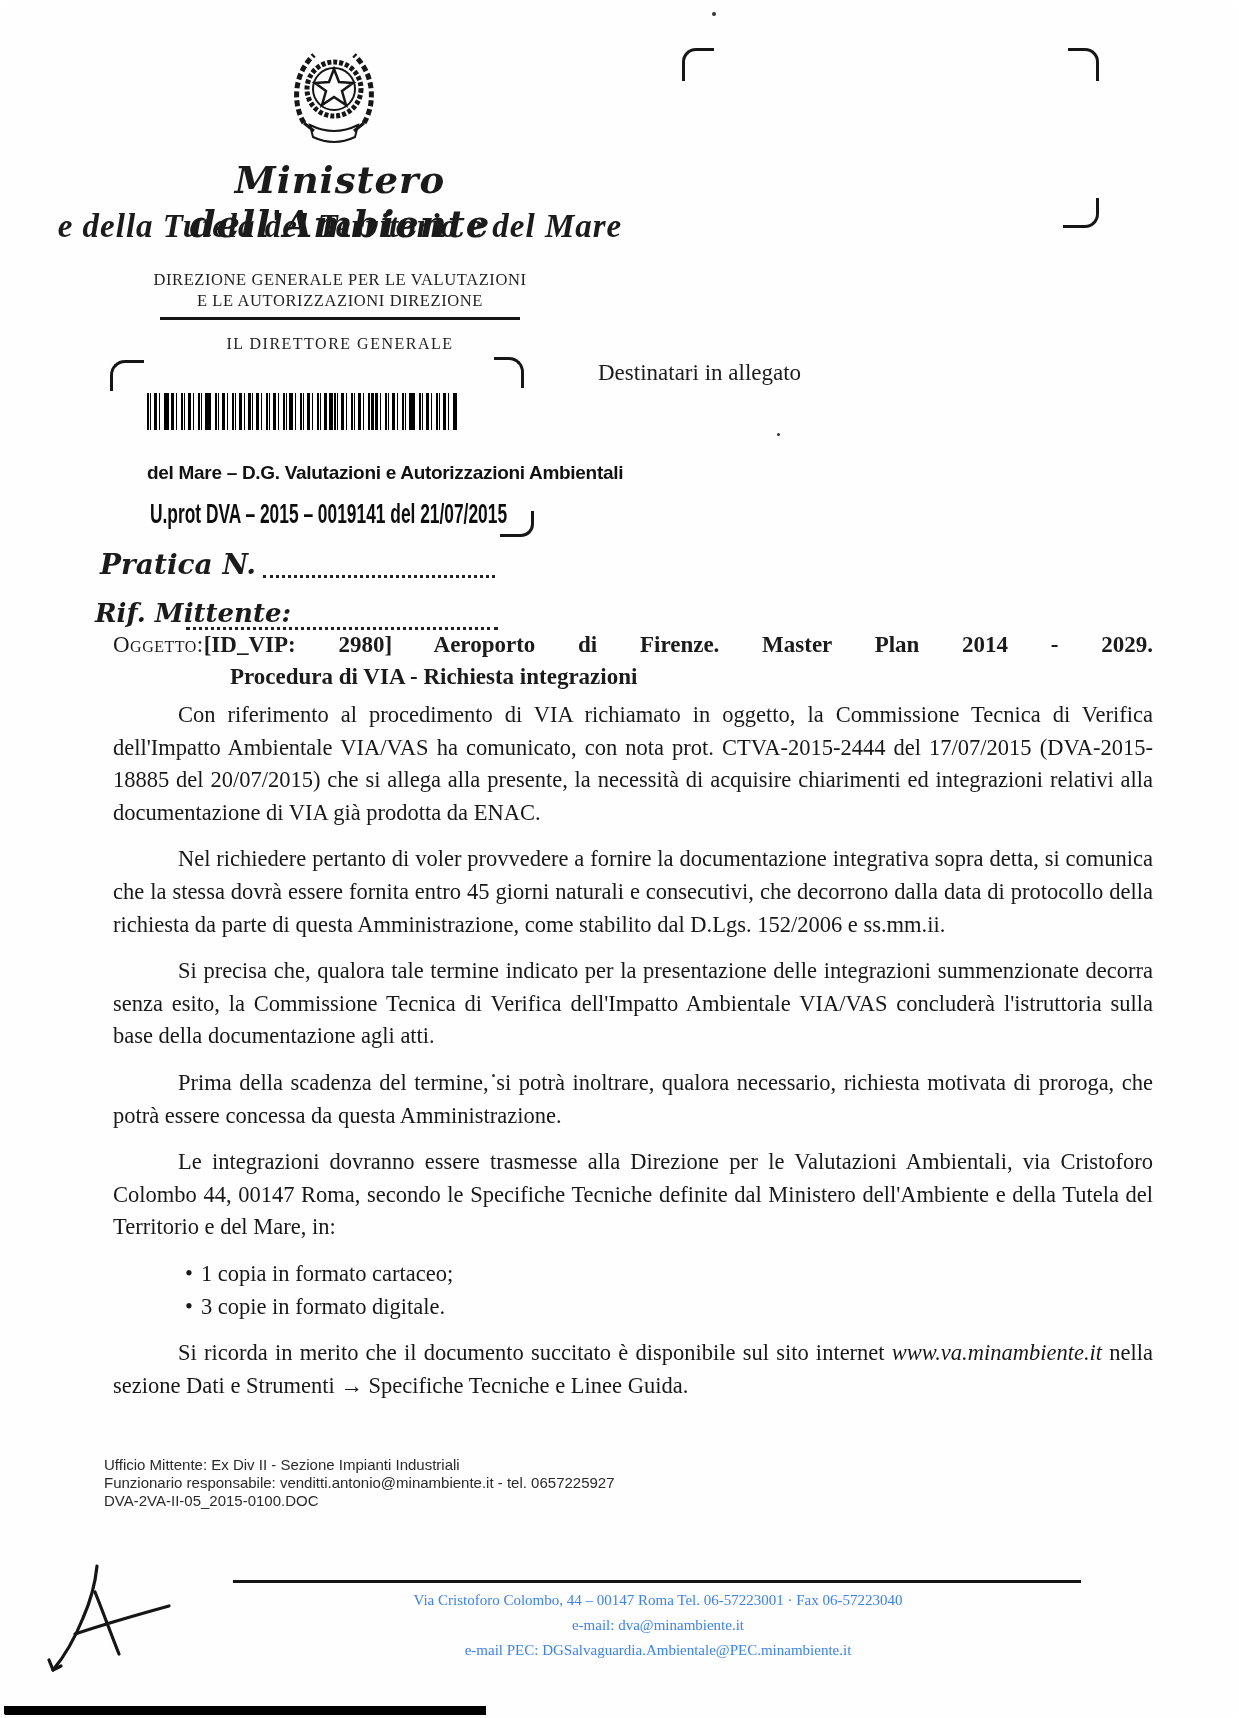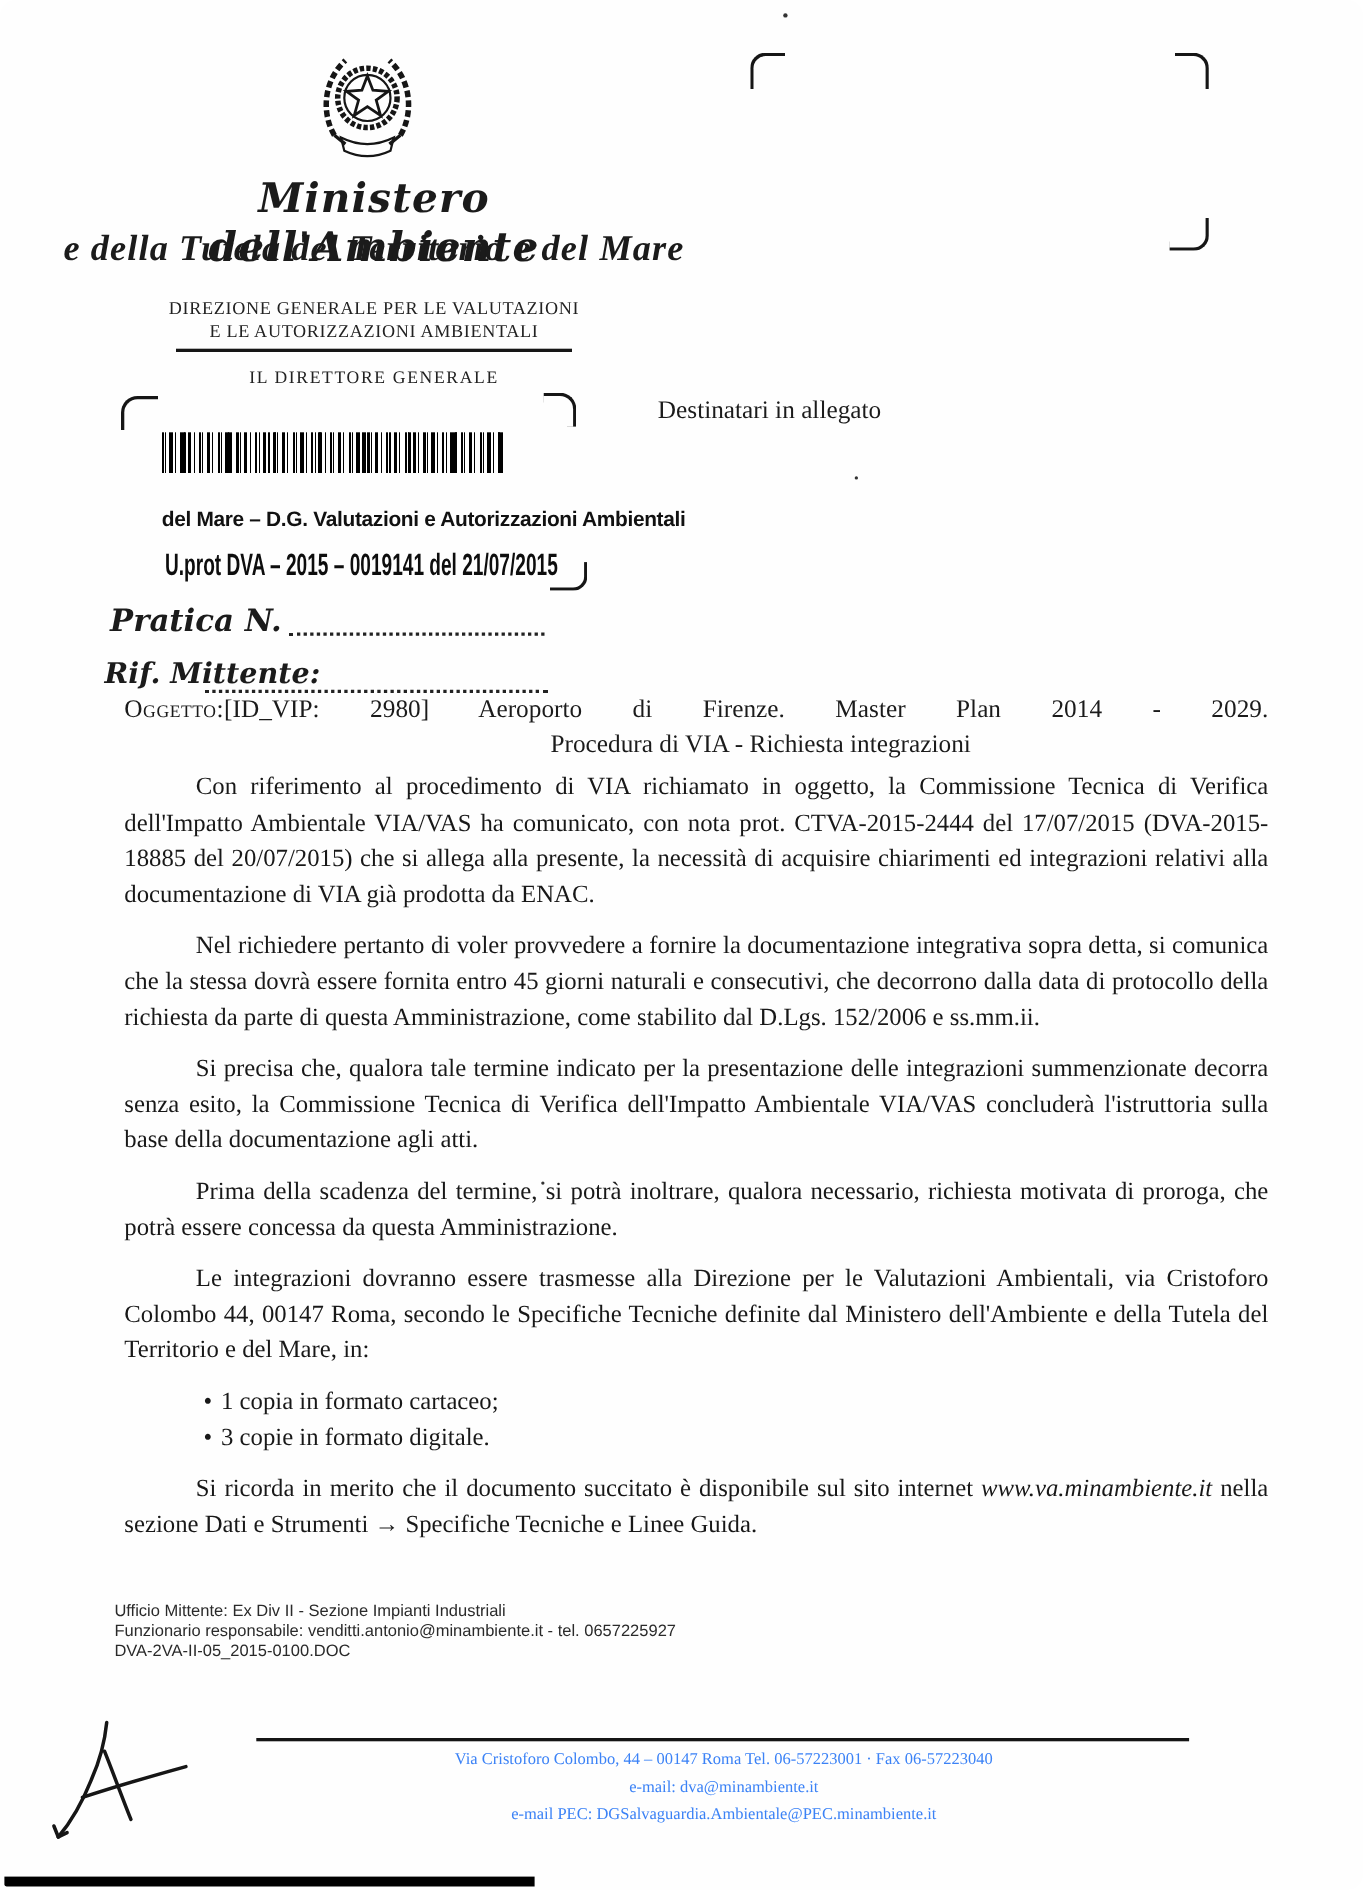--- a/index.html
+++ b/index.html
@@ -58,22 +58,22 @@
   .rif     { left:95px;  top:598px; font-family:"DejaVu Serif", serif; font-style:italic;
              font-weight:bold; font-size:26px; }
   .dotline { border-bottom:3px dotted #222; }
   .dot1 { left:263px; top:556px; width:232px; height:22px; }
   .dot2 { left:186px; top:608px; width:312px; height:22px; }
 
   
   .oggetto { left:113px; top:632px; width:1040px; font-size:23px; }
   .og-line1 { text-align:justify; text-align-last:justify; }
   .og-label { font-variant:small-caps; letter-spacing:.5px; }
-  .og-text  { font-weight:normal; }
-  .og-line2 { margin-left:117px; margin-top:6px; font-weight:normal;text-align:center; }
+  .og-text  { font-weight:bold; }
+  .og-line2 { margin-left:117px; margin-top:6px; font-weight:bold; }
 
   
   .bodycol { left:113px; top:699px; width:1040px; font-size:22.5px; line-height:32.6px;
              color:#181818; }
   .bodycol p { text-align:justify; text-indent:65px; margin:0 0 14px 0; }
   .bullets { margin:0 0 14px 72px; }
   .bullet-row { margin:0; }
   .bullet-dot { margin-right:8px; }
   .it { font-style:italic; }
 
@@ -103,21 +103,21 @@
       <circle cx="44" cy="44" r="27" stroke-width="5" stroke-dasharray="4 2"></circle>
       <circle cx="44" cy="44" r="21" stroke-width="2"></circle>
       <path d="M44,24 L49,37 L63,38 L52,46 L56,60 L44,52 L32,60 L36,46 L25,38 L39,37 Z" stroke-width="2.5" fill="#fff"></path>
       <path d="M20,80 Q44,92 68,80 L65,92 Q44,102 23,92 Z" stroke-width="2" fill="#fff"></path>
       <path d="M14,78 L24,86 M74,78 L64,86" stroke-width="3"></path>
     </g>
   </svg>
   <div class="abs script1">Ministero dell'Ambiente</div>
   <div class="abs script2">e della Tutela del Territorio e del Mare</div>
   <div class="abs dg-line dg1">DIREZIONE GENERALE PER LE VALUTAZIONI</div>
-  <div class="abs dg-line dg2">E LE AUTORIZZAZIONI AMBIENTALI</div>
+  <div class="abs dg-line dg2">E LE AUTORIZZAZIONI DIREZIONE</div>
   <div class="abs divider"></div>
   <div class="abs dirgen">IL DIRETTORE GENERALE</div>
 
   <div class="abs mark m-tl"></div>
   <div class="abs mark m-tr"></div>
   <div class="abs mark m-br"></div>
 
   <div class="abs destinatari">Destinatari in allegato</div>
 
   <div class="abs mark s-l"></div>

